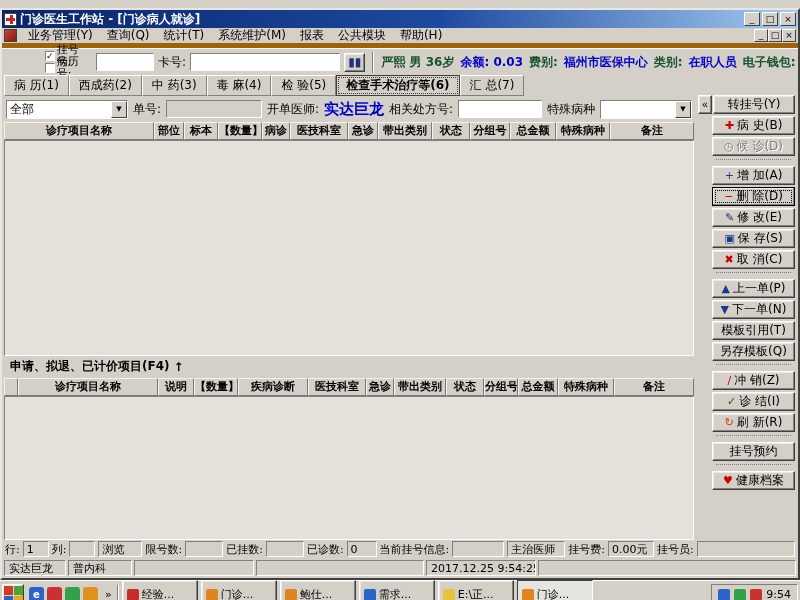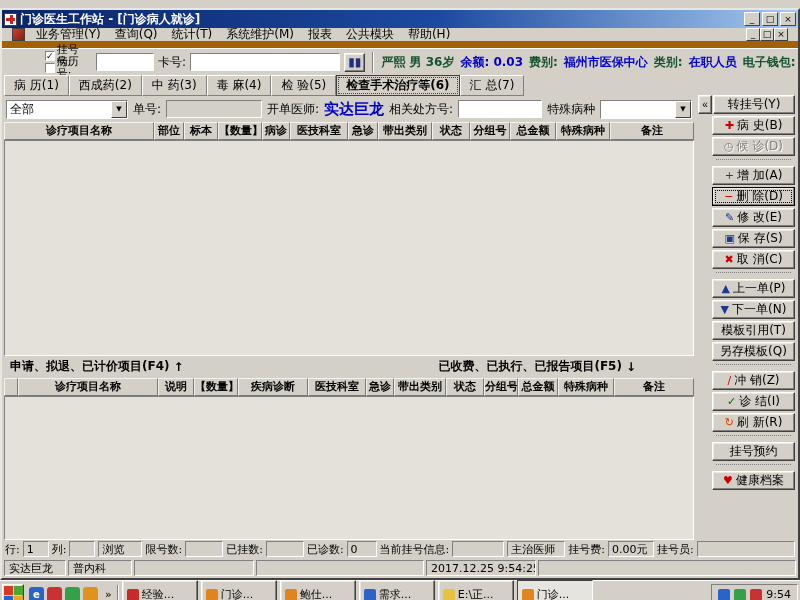--- a/index.html
+++ b/index.html
@@ -20,21 +20,21 @@
   .app-icon::before { content:""; position:absolute; left:5px; top:1px; width:3px; height:9px; background:#cc2222; }
   .app-icon::after { content:""; position:absolute; left:1px; top:4px; width:9px; height:3px; background:#cc2222; }
   .title-text { font-weight:bold; font-size:12px; white-space:nowrap; overflow:hidden; flex:1; }
   .win-controls { display:flex; gap:2px; }
   .winbtn { width:16px; height:14px; font-size:9px; line-height:11px; text-align:center;
     background:#d4d0c8; border:1px solid; border-color:#fff #404040 #404040 #fff; cursor:default;
     font-family:"DejaVu Sans",sans-serif; padding:0; }
   .winbtn.sm { width:14px; height:13px; }
 
   
-  .menubar { height:20px; display:flex; align-items:center; gap:0; padding:0 10px; border-bottom:7px solid #a16207; }
+  .menubar { height:20px; display:flex; align-items:center; gap:0; padding:0 2px; border-bottom:5px solid #a16207; }
   .mdi-icon { width:13px; height:13px; margin-right:4px; background:linear-gradient(135deg,#d04030,#802010); border:1px solid #404040; flex:0 0 auto; }
   .menu-item { padding:2px 7px; white-space:nowrap; }
   .menubar .spacer { flex:1; }
 
   
   .patientbar { height:27px; display:flex; align-items:center; gap:4px; padding:1px 3px; border-top:1px solid #fff; }
   .check-col { display:flex; flex-direction:column; justify-content:center; gap:0;padding-left:40px; }
   .chk-row { display:flex; align-items:center; gap:2px; font-size:11px; height:12px; line-height:12px; }
   .checkbox { width:10px; height:10px; background:#fff; border:1px solid; border-color:#808080 #fff #fff #808080; display:inline-flex; align-items:center; justify-content:center; font-size:9px; }
   .checkbox.checked::after { content:"✓"; font-weight:bold; line-height:8px; }
@@ -237,24 +237,20 @@
           <span class="hcell">特殊病种</span>
           <span class="hcell">备注</span>
         </div>
         <div class="grid-body t1body"></div>
 
         <div class="section-divider">
           <span class="sec-group">
             <span>申请、拟退、已计价项目(F4)</span>
             <span class="sec-arrow">↑</span>
           </span>
-          <span class="sec-group">
-            <span>已收费、已执行、已报告项目(F5)</span>
-            <span class="sec-arrow">↓</span>
-          </span>
         </div>
 
         <div class="grid-header t2">
           <span class="hcell"></span>
           <span class="hcell">诊疗项目名称</span>
           <span class="hcell">说明</span>
           <span class="hcell">【数量】</span>
           <span class="hcell">疾病诊断</span>
           <span class="hcell">医技科室</span>
           <span class="hcell">急诊</span>

